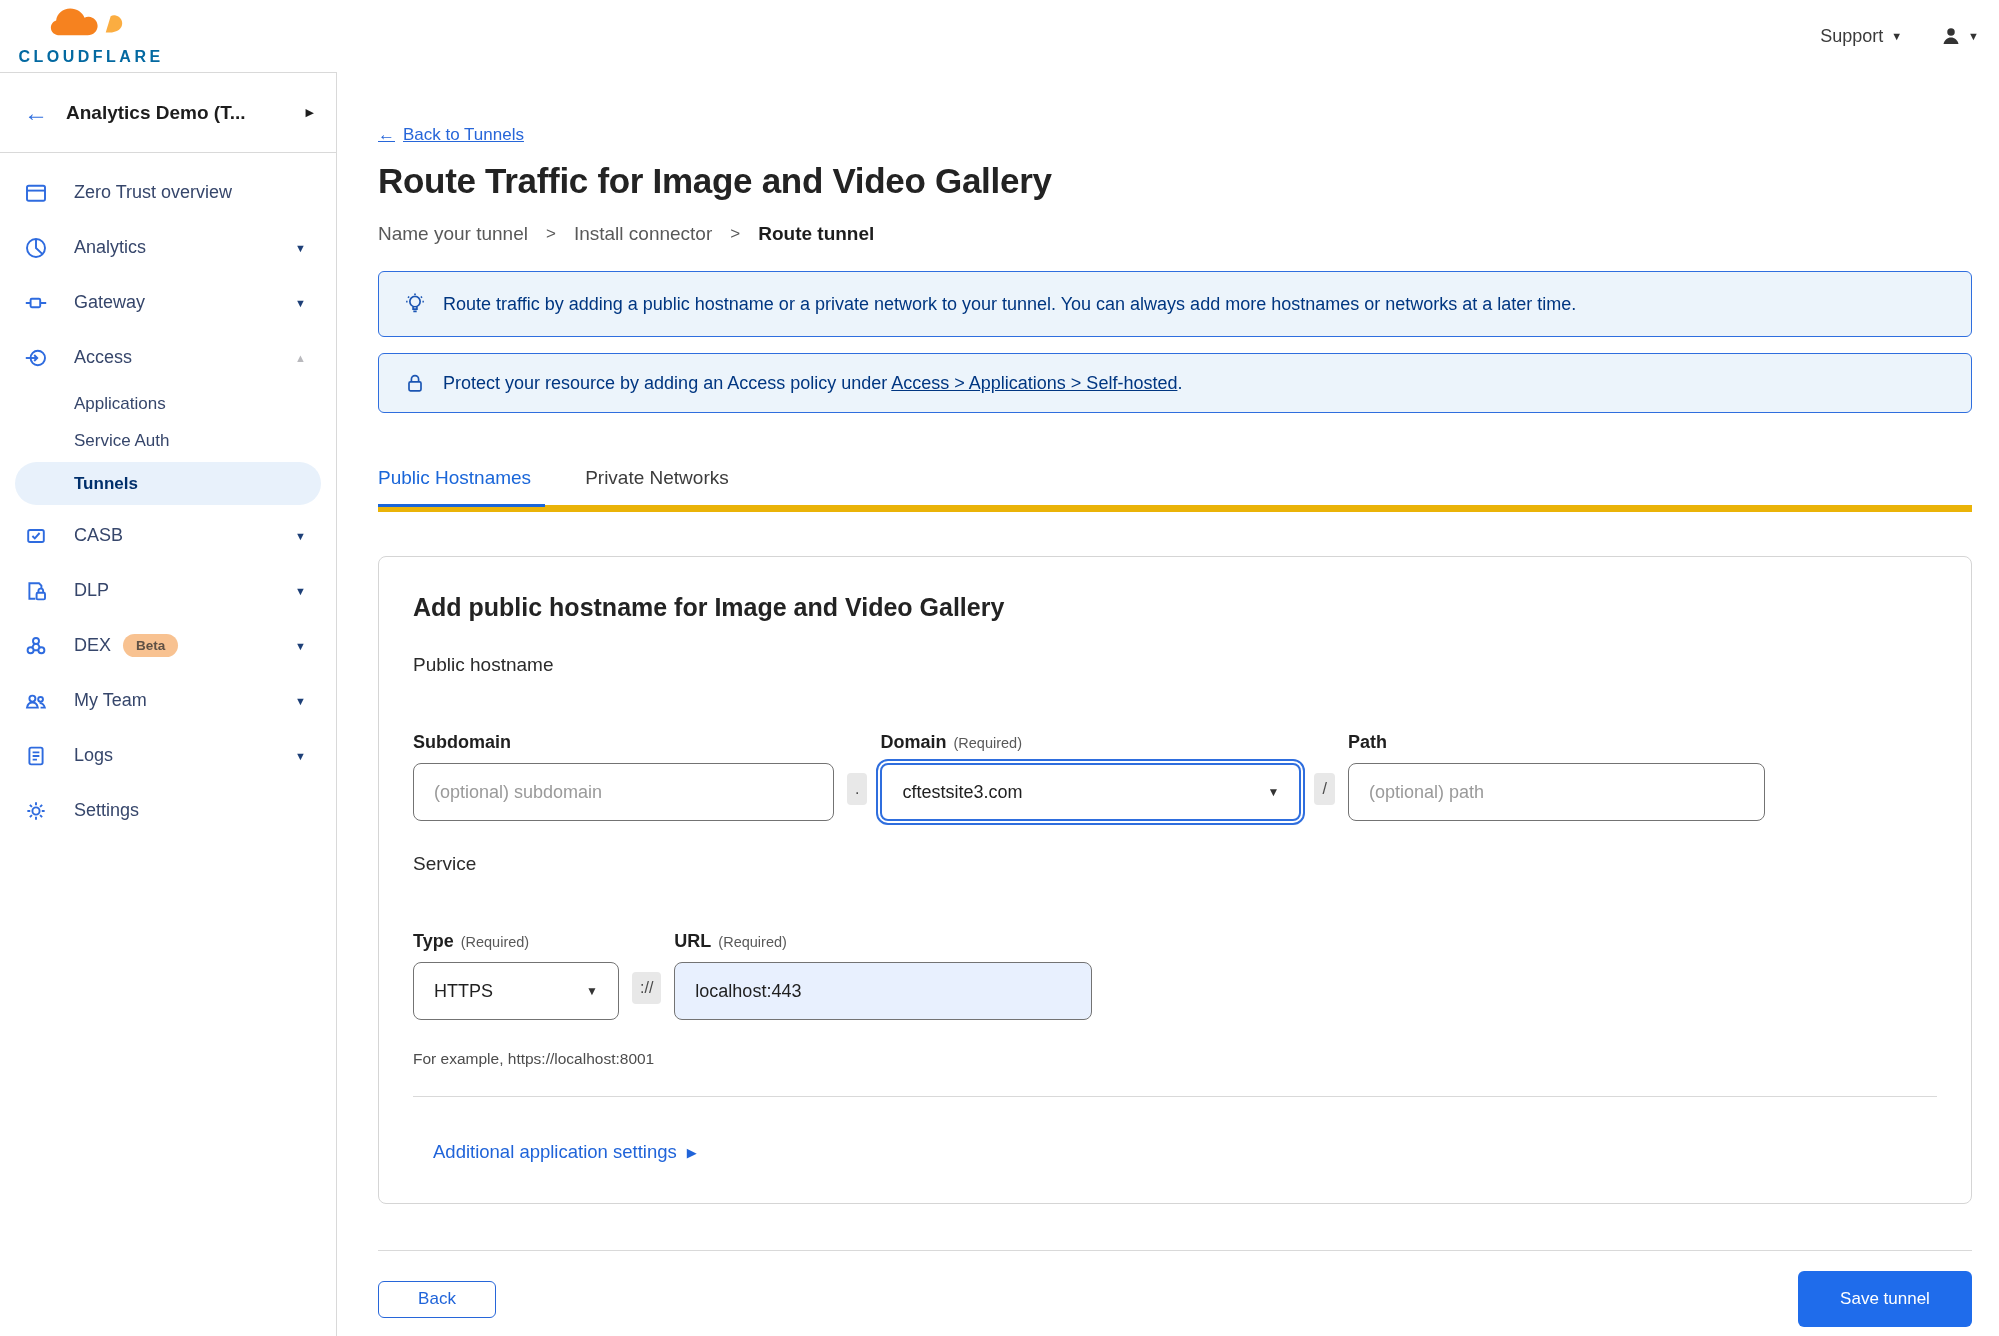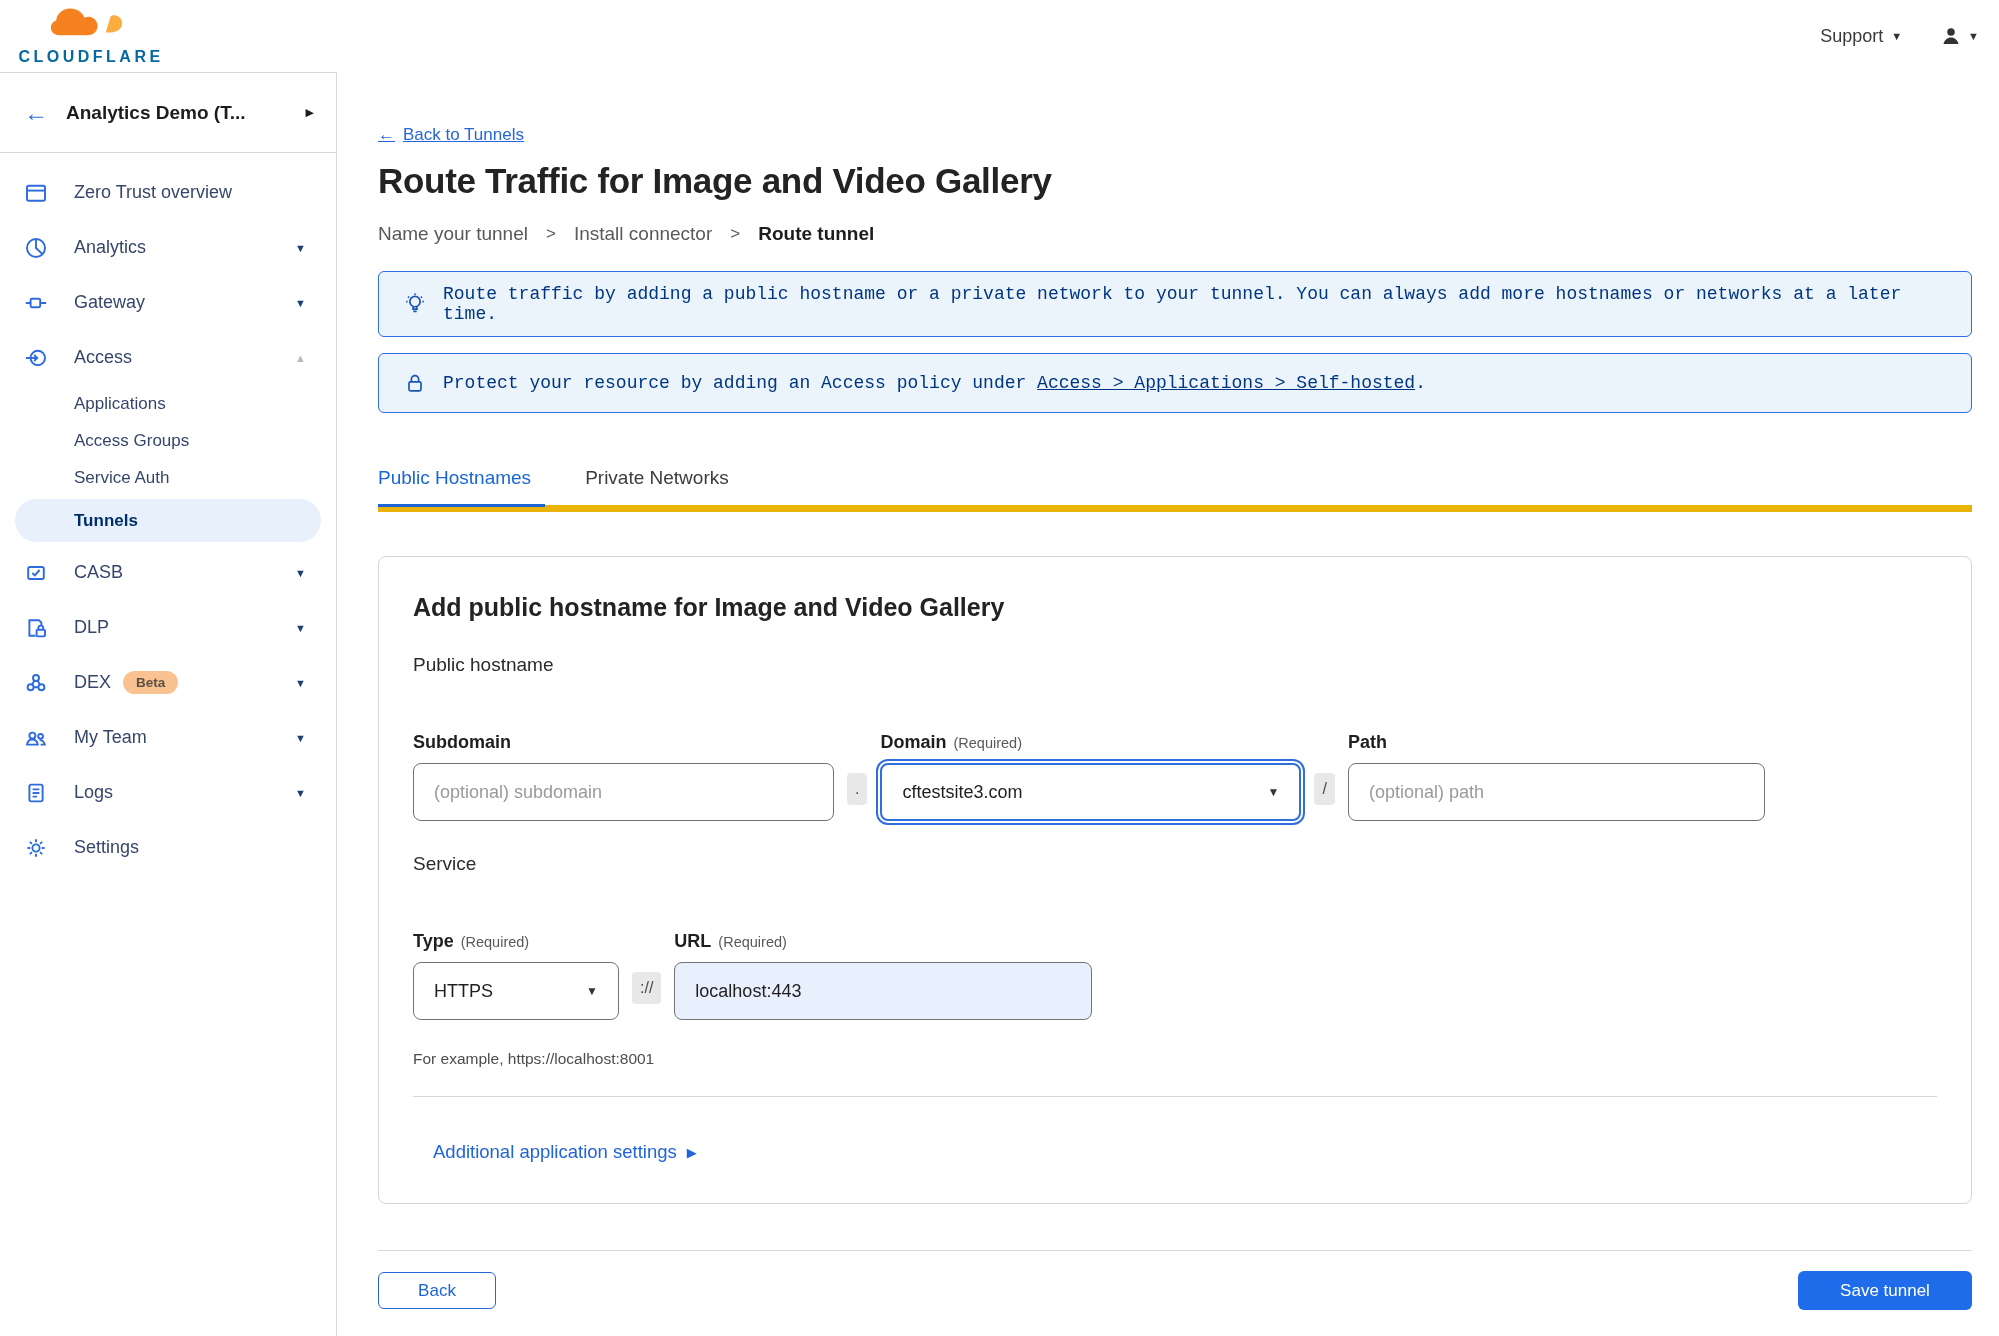--- a/index.html
+++ b/index.html
@@ -45,21 +45,21 @@
 
   
   .main { flex:1; padding:53px 27px 0 41px; background:#fff; min-width:0; }
   .back-link { display:inline-flex; gap:8px; font-size:17px; color:#2766d9; text-decoration:underline; cursor:pointer; }
   h1.title { margin-top:16px; font-size:35px; font-weight:700; color:#232323; letter-spacing:-0.3px; }
   .steps { margin-top:22px; display:flex; align-items:center; gap:18px; font-size:19px; color:#595959; }
   .steps .sep { color:#595959; font-size:17px; }
   .steps .current { color:#1d1d1d; font-weight:700; }
 
   .banner { margin-top:26px; border:1px solid #2f6ede; background:#ecf4fb; border-radius:6px;
-    display:flex; align-items:center; gap:16px; padding:0 24px; color:#003681; font-size:18px;font-family:Liberation Mono, monospace; }
+    display:flex; align-items:center; gap:16px; padding:0 24px; color:#003681; font-size:18px; }
   .banner.first { height:66px; }
   .banner.second { margin-top:16px; height:60px; }
   .banner svg { width:24px; height:24px; flex:0 0 auto; color:#1b55b3; }
   .banner a { color:#003681; text-decoration:underline; cursor:pointer; }
 
   .tabs { margin-top:54px; display:flex; gap:40px; border-bottom:7px solid #eab308; }
   .tab { font-size:19px; padding-bottom:15px; cursor:pointer; }
   .tab.active { color:#1a66d9; border-bottom:3px solid #1a66d9; margin-bottom:-2px; padding-right:14px; }
   .tab.inactive { color:#3c3c3c; }
 
@@ -86,21 +86,21 @@
   .hint { margin-top:30px; font-size:15.5px; color:#4c4c4c; }
   .card-divider { margin-top:28px; border-top:1px solid #d9d9d9; }
   .more-link { margin-top:44px; margin-left:20px; display:inline-flex; align-items:center; gap:10px;
     color:#2064d9; font-size:18.5px; cursor:pointer; }
   .more-link .tri { font-size:13px; }
 
   .footer-divider { margin-top:46px; border-top:1px solid #d9d9d9; }
   .footer { margin-top:20px; display:flex; justify-content:space-between; align-items:center; }
   .btn { border-radius:6px; font-size:17px; cursor:pointer; font-family:"Liberation Sans", sans-serif; }
   .btn-back { width:118px; height:37px; background:#fff; border:1px solid #2766d9; color:#2064d9; }
-  .btn-save { width:174px; height:39px; background:#1f6ceb; border:none; color:#fff; }
+  .btn-save { width:174px; height:56px; background:#1f6ceb; border:none; color:#fff; }
 </style>
 </head>
 <body>
 
 <div class="page">
 
   <div class="topbar">
     <div class="logo">
       <svg viewBox="0 0 88 36">
         <path fill="#fbad41" d="M63 27c9 0 14-4.2 14-9.6 0-4.4-3.2-7.8-7.6-8.6-1.8-.2-3.4.1-4.6.9l-5.2 17.3z"></path>
@@ -176,23 +176,20 @@
             </span>
           <span class="nav-label">Access</span>
           <span class="nav-chev up">▲</span>
         </div>
 
         <div class="subnav">
           <div class="sub-item">
             <span>Applications</span>
           </div>
           <div class="sub-item">
-            <span>Access Groups</span>
-          </div>
-          <div class="sub-item">
             <span>Service Auth</span>
           </div>
           <div class="sub-item active">
             <span>Tunnels</span>
           </div>
         </div>
 
         <div class="nav-item">
           <span class="nav-icon">
             <svg viewBox="0 0 20 20" fill="none" stroke="currentColor" stroke-width="1.6">

